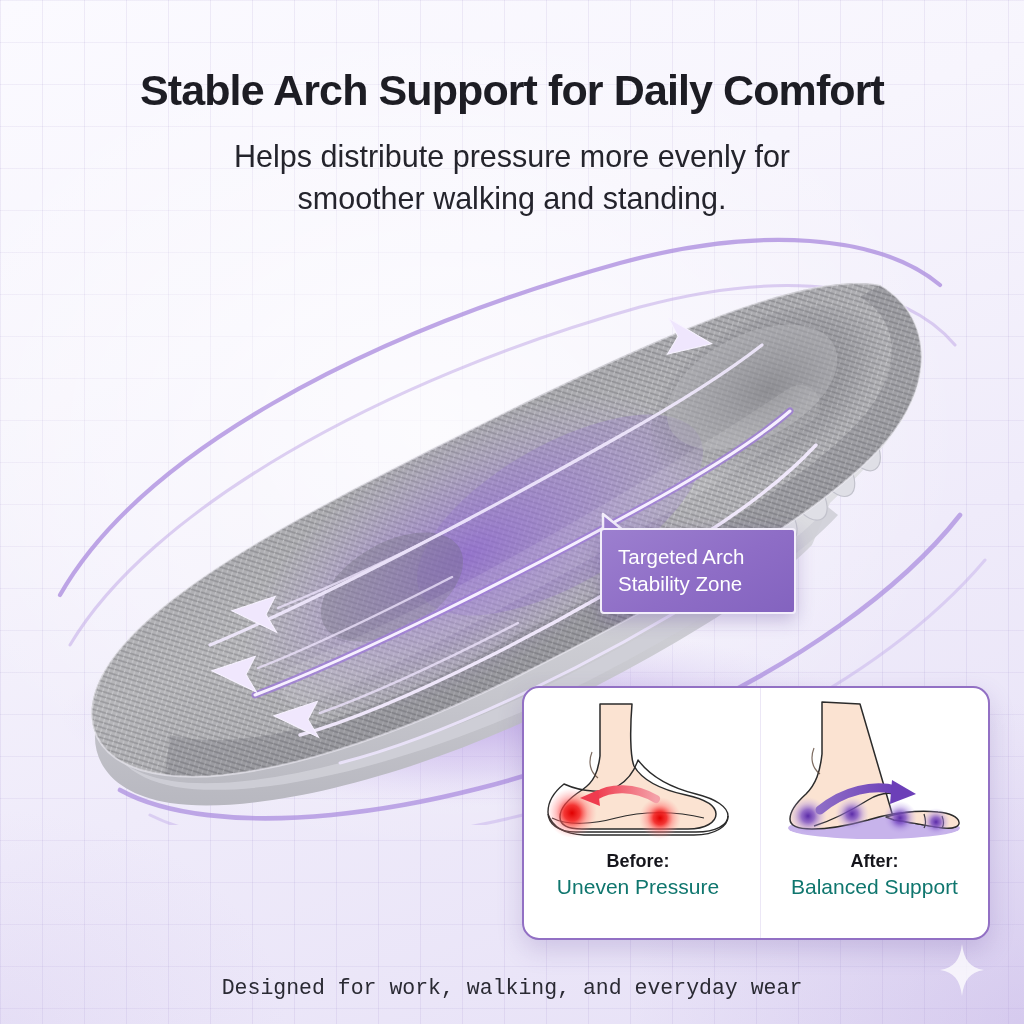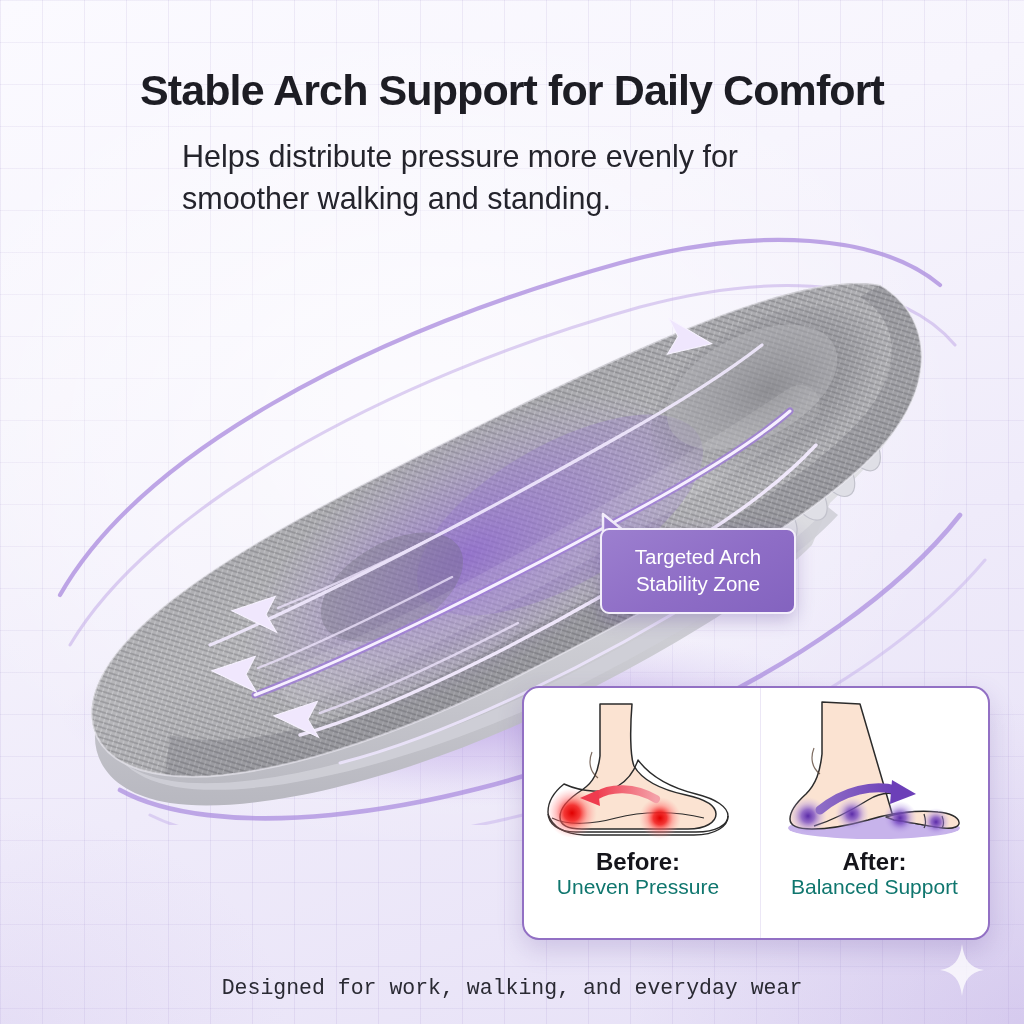--- a/index.html
+++ b/index.html
@@ -53,20 +53,21 @@
     font-weight: bold;
     letter-spacing: -0.9px;
     color: #1d1d24;
   }
   .subtitle {
     position: absolute;
     left: 50%;
     transform: translateX(-50%);
     top: 135px;
     width: 660px;
+    text-align: center;
     font-size: 30.5px;
     line-height: 42px;
     color: #24242c;
   }
   .footer-note {
     position: absolute;
     left: 0; right: 0;
     bottom: 24px;
     text-align: center;
     font-size: 21.5px;
@@ -85,28 +86,27 @@
   .stage svg { display: block; width: 100%; height: 100%; }
 
   
   .callout {
     position: absolute;
     left: 600px;
     top: 528px;
     width: 196px;
     padding: 13px 16px 15px 16px;
     box-sizing: border-box;
-    border-radius: 9px;
+    border-radius: 4px;
     background: linear-gradient(150deg, #9c7fcf 0%, #8e6dc6 55%, #8363bf 100%);
     border: 2.5px solid #f3eefb;
     box-shadow: 0 6px 18px rgba(90,60,150,0.30);
     color: #ffffff;
     font-size: 20.5px;
     line-height: 27px;
-    text-align: center;
   }
   .callout-tail {
     position: absolute;
     left: 601px;
     top: 512px;
     width: 40px;
     height: 34px;
   }
 
   
@@ -129,21 +129,21 @@
     display: flex;
     flex-direction: column;
     align-items: center;
     padding-top: 10px;
     box-sizing: border-box;
   }
   .compare-pane + .compare-pane { border-left: 1.5px solid #ece7f6; margin-left: 8px; }
   .pane-art { width: 200px; height: 150px; }
   .pane-art svg { display: block; width: 100%; height: 100%; }
   .pane-label {
-    font-size: 24px;
+    font-size: 18px;
     font-weight: bold;
     color: #15151b;
     margin-top: 1px;
     line-height: 25px;
   }
   .pane-sub {
     font-size: 21px;
     color: #0f766e;
     line-height: 25px;
   }

